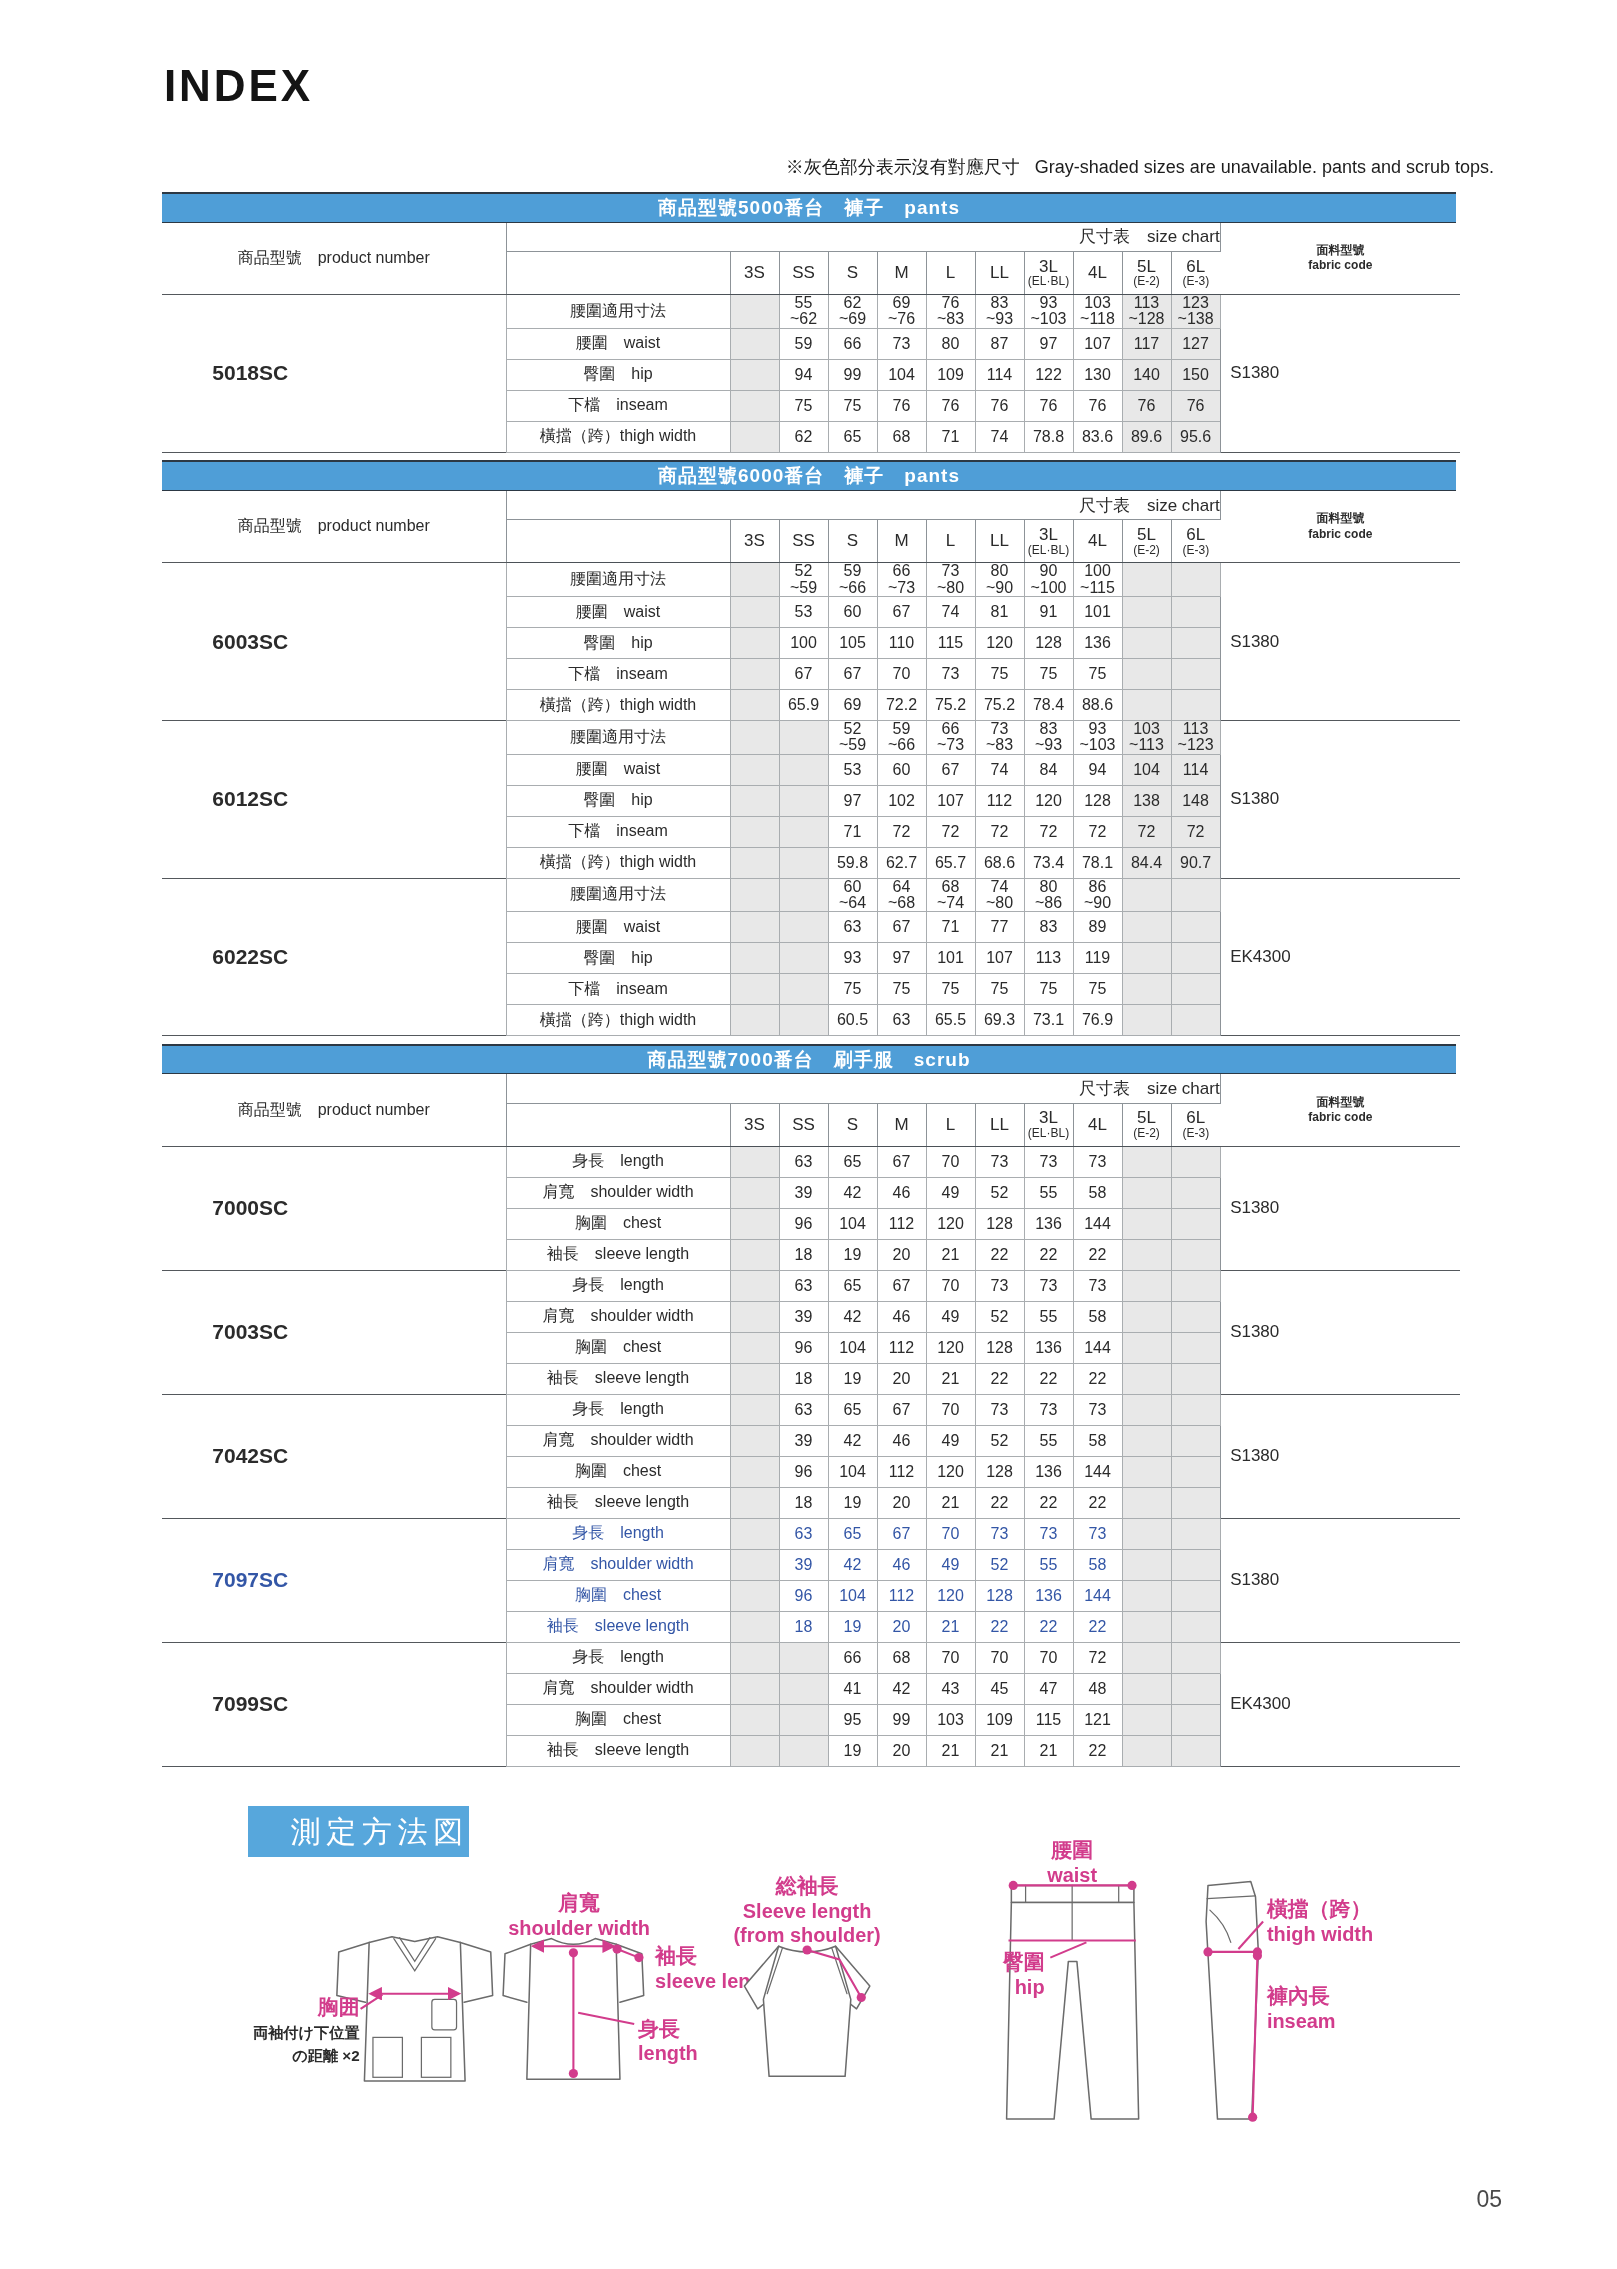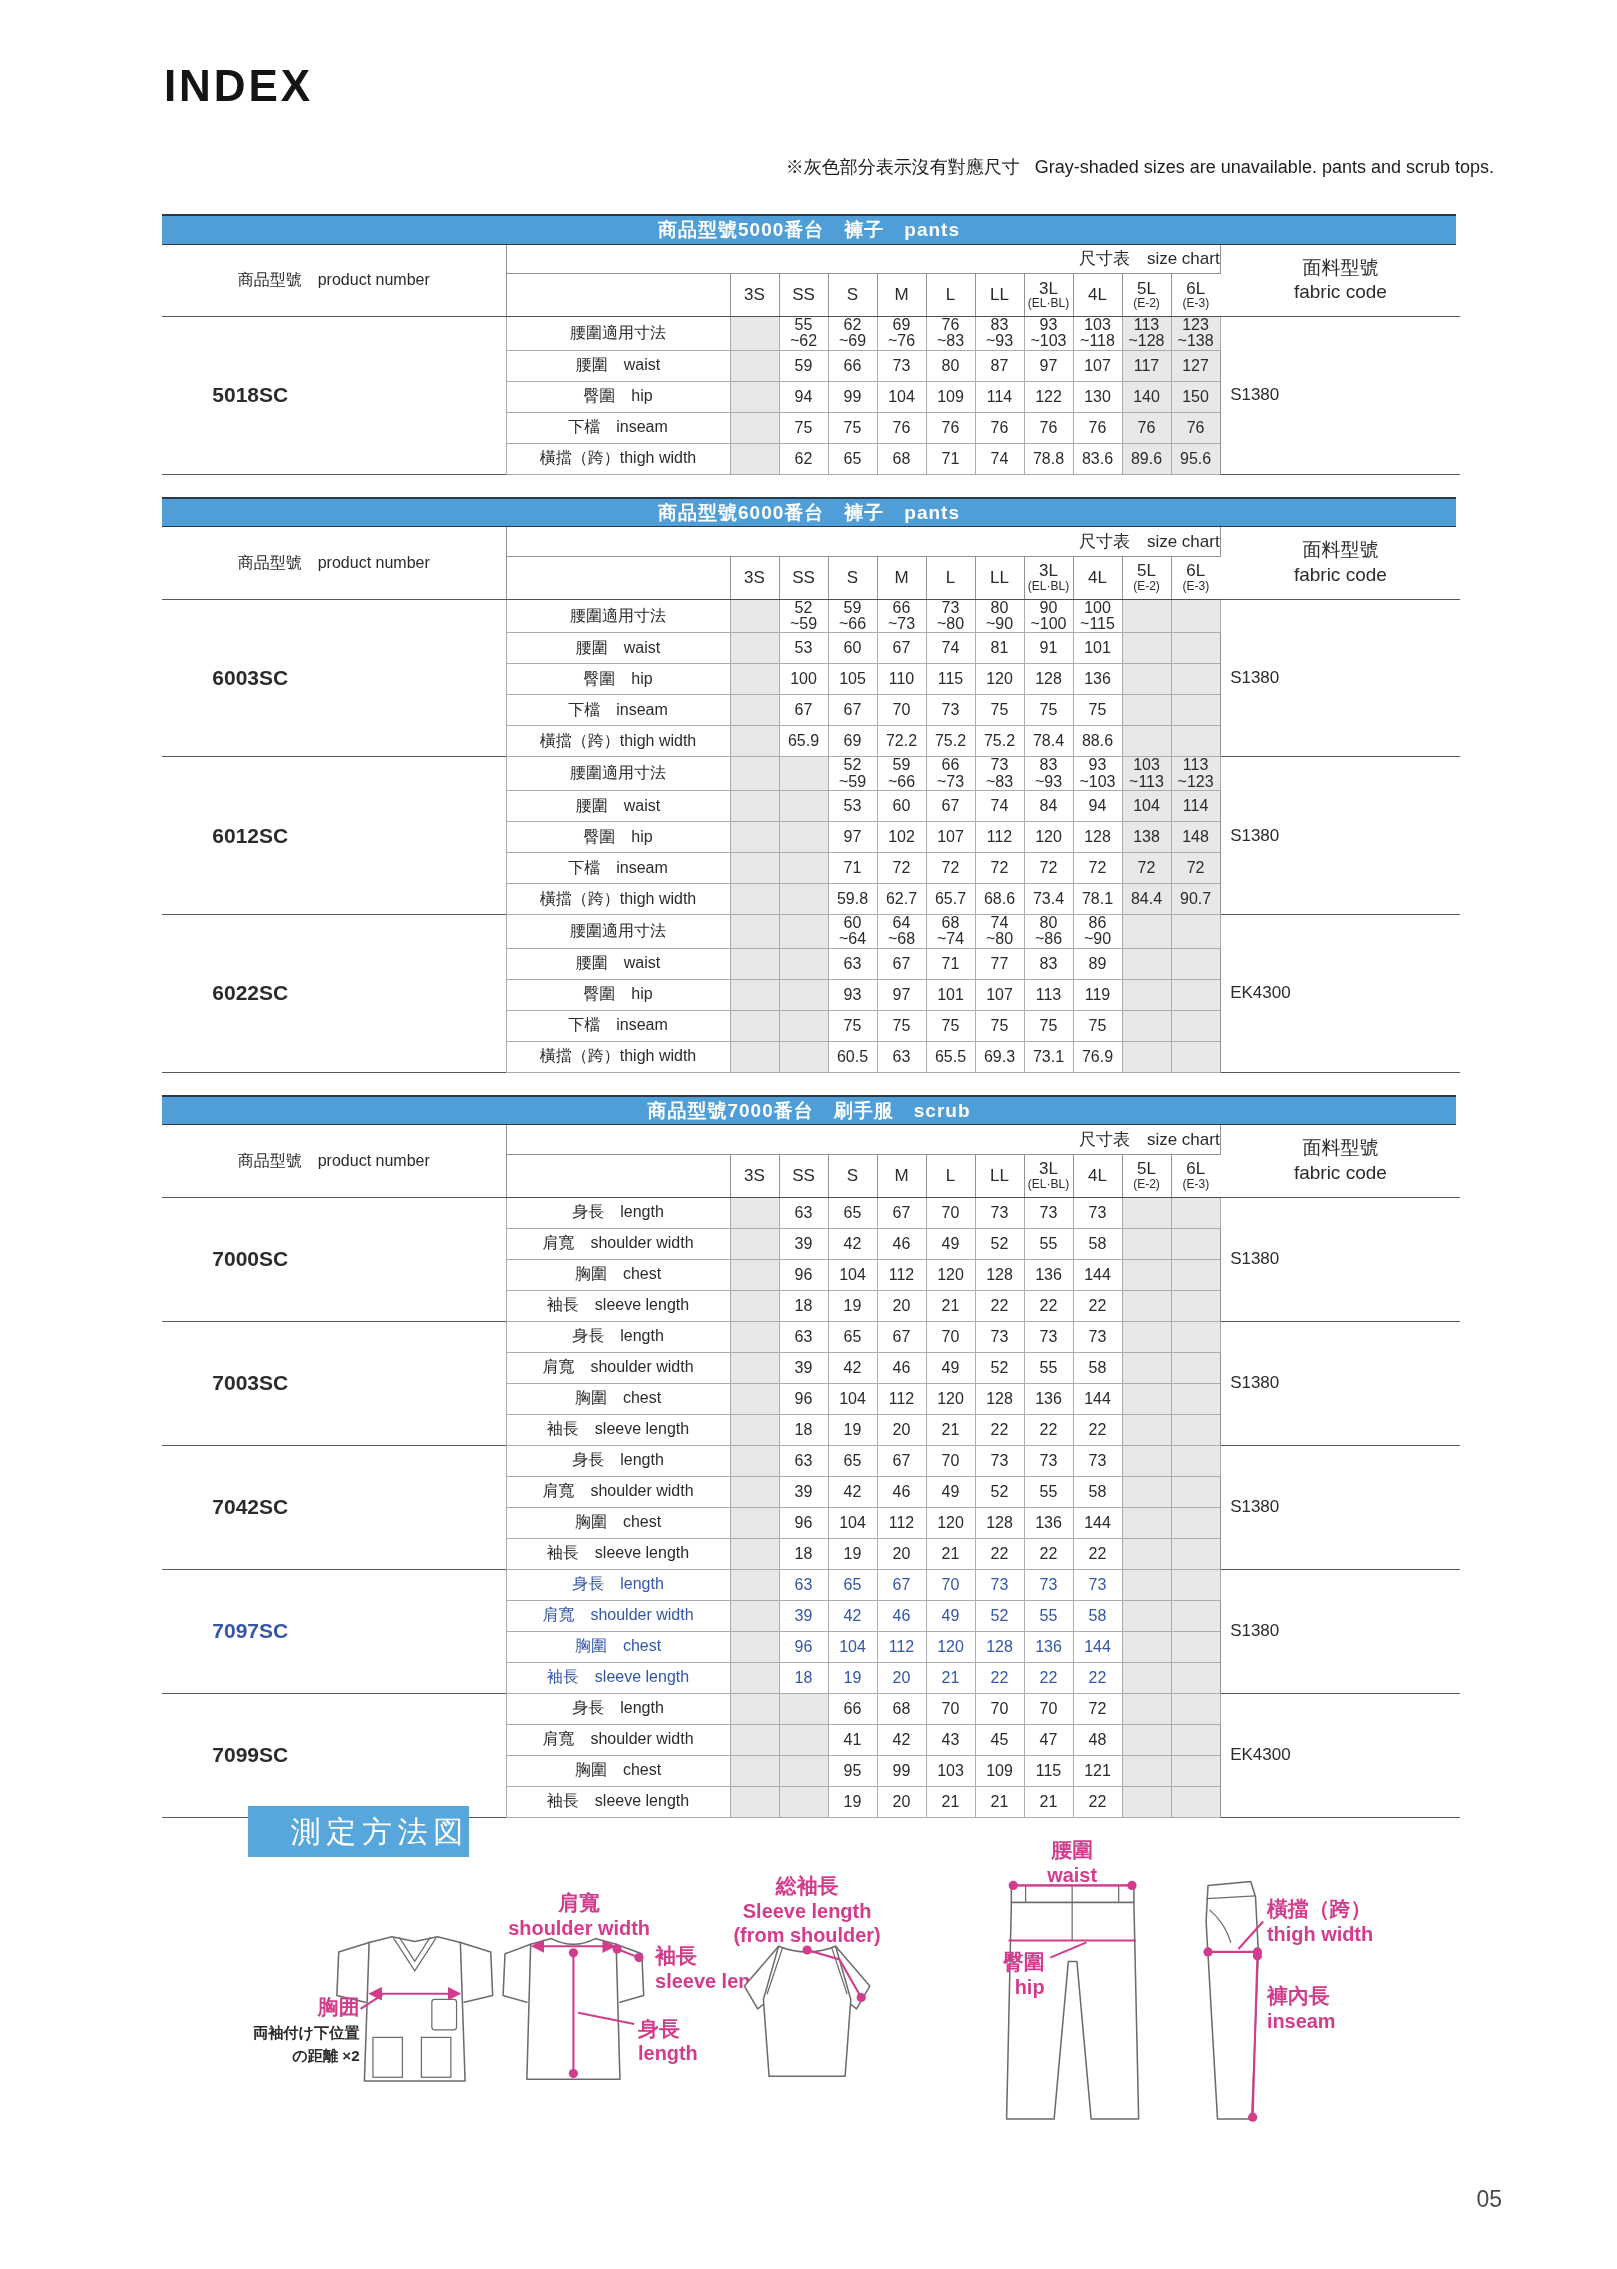--- a/index.html
+++ b/index.html
@@ -5,35 +5,35 @@
   html,body{margin:0;padding:0;background:#ffffff;}
   .page{position:relative;width:1618px;height:2269px;background:#fff;
         font-family:"Liberation Sans",sans-serif;color:#2b2b2b;overflow:hidden;padding-left:37px;}
 
   .title{position:absolute;left:164px;top:61px;font-size:44px;font-weight:bold;
          letter-spacing:2.9px;color:#141414;}
   .note{position:absolute;right:161px;top:155px;font-size:18px;color:#1d1d1d;white-space:nowrap;}
   .note .zh{margin-right:15px;}
 
   .tables{position:absolute;left:162px;top:192px;width:1294px;}
-  .section{margin-bottom:7.6px;margin-top:22px;}
+  .section{margin-bottom:7.6px;}
   .bar{height:27.6px;background:var(--bar-blue,#4f9ed7);
        border-top:2.9px solid var(--bar-border,#2c3844);
        border-bottom:1.9px solid var(--bar-border,#2c3844);
        color:#fff;font-size:19px;font-weight:bold;text-align:center;line-height:27.6px;letter-spacing:1px;}
   table.grid{width:100%;border-collapse:collapse;table-layout:fixed;border-bottom:1.9px solid #54585c;}
   col.c-prod{width:344px;} col.c-label{width:224px;} col.c-size{width:49px;} col.c-fab{width:240px;}
   td{text-align:center;vertical-align:middle;font-size:16px;color:#2b2b2b;padding:0;}
   tr.h1 td{height:28.5px;}
   tr.h2 td{height:42px;}
   tr.r{height:31px;}
   .prod-head{font-size:16px;border-bottom:1.9px solid #54585c;}
   .chart-head{font-size:17px;border-left:1px solid #8d9398;border-right:1px solid #8d9398;
               border-bottom:1px solid #8d9398;text-align:right;}
-  .fab-head{font-size:19px;line-height:1.3;border-bottom:1.9px solid #54585c;}
+  .fab-head{font-size:12px;line-height:1.3;border-bottom:1.9px solid #54585c;font-weight:bold;}
   .lbl-spacer{border-left:1px solid #8d9398;border-bottom:1.9px solid #4b5157;}
   .size-head{border-left:1px solid #8d9398;border-bottom:1.9px solid #4b5157;}
   .sz{font-size:17px;line-height:1.05;}
   .sz-sub{font-size:12px;line-height:1.1;}
   .prod-cell{font-size:21px;font-weight:bold;border-top:1.9px solid #54585c;padding-right:167px;}
   .row-label{border:1px solid #a9adb0;}
   .val{border:1px solid #a9adb0;font-size:16px;line-height:1.02;white-space:pre-line;}
   .val.shaded{background:var(--shaded-gray,#e8e8e8);}
   tr.p-first td{border-top:1.9px solid #54585c;}
   .fab-cell{border-top:1.9px solid #54585c;border-left:1px solid #8d9398;

